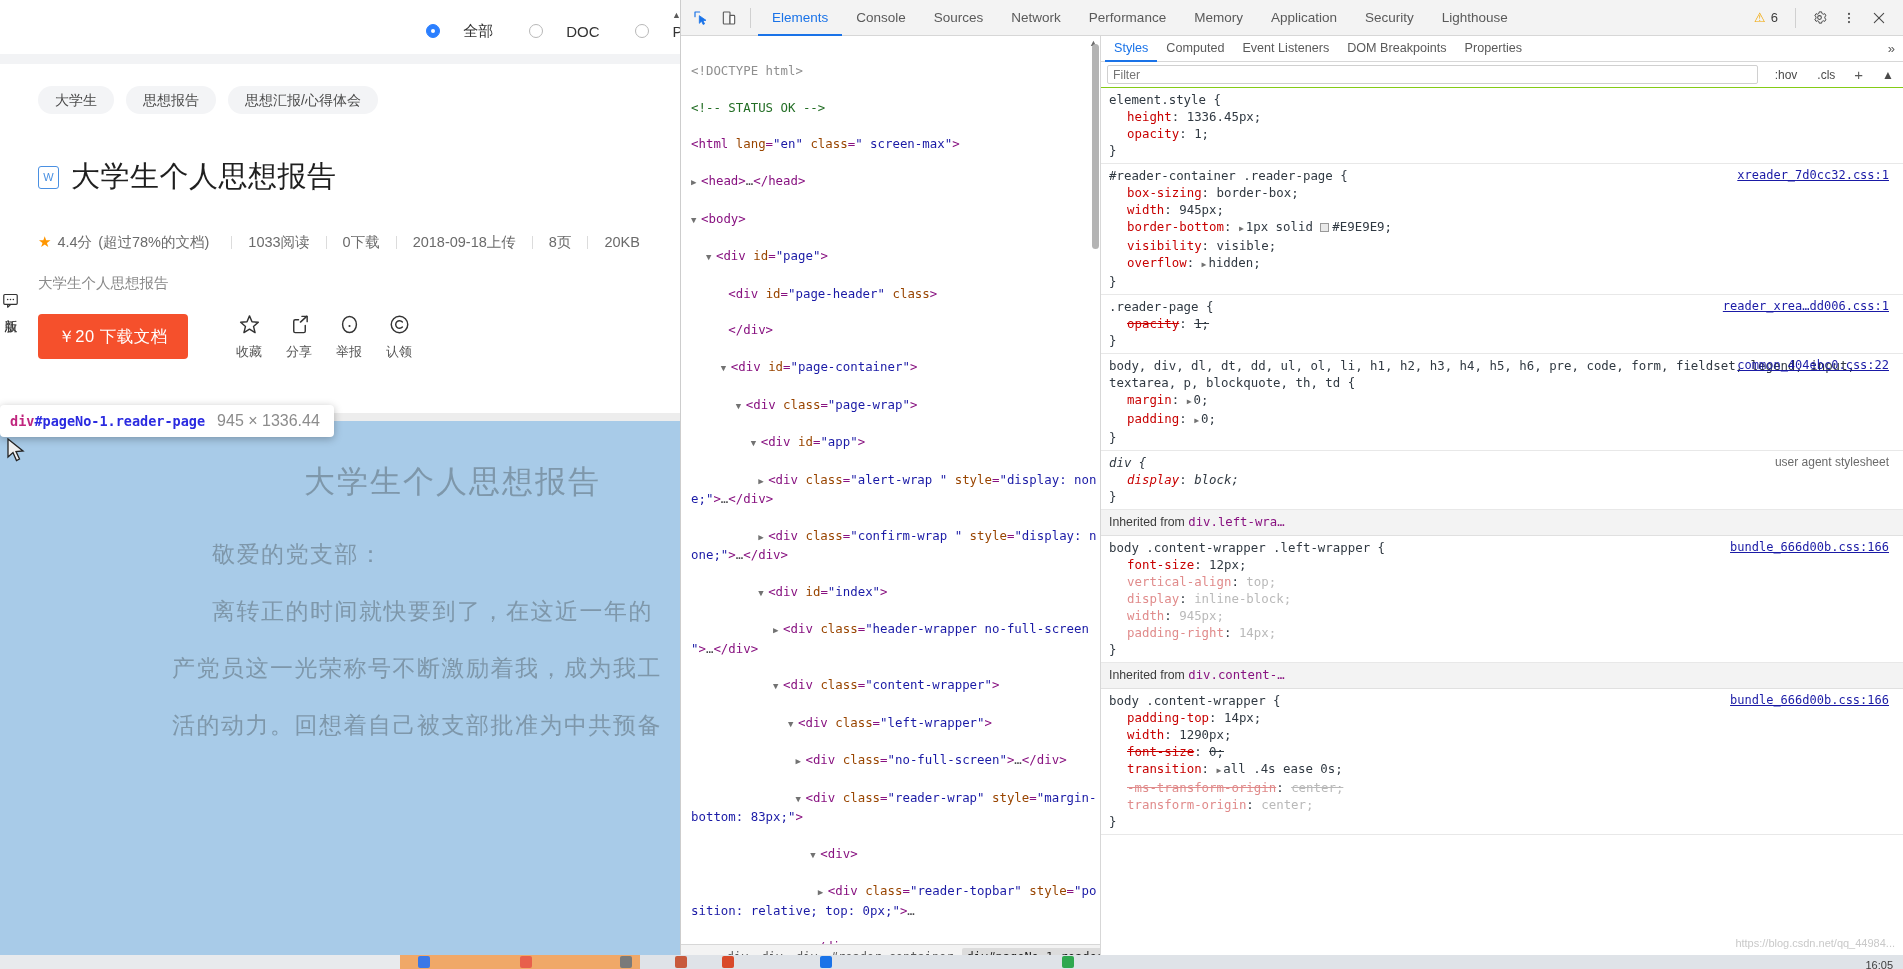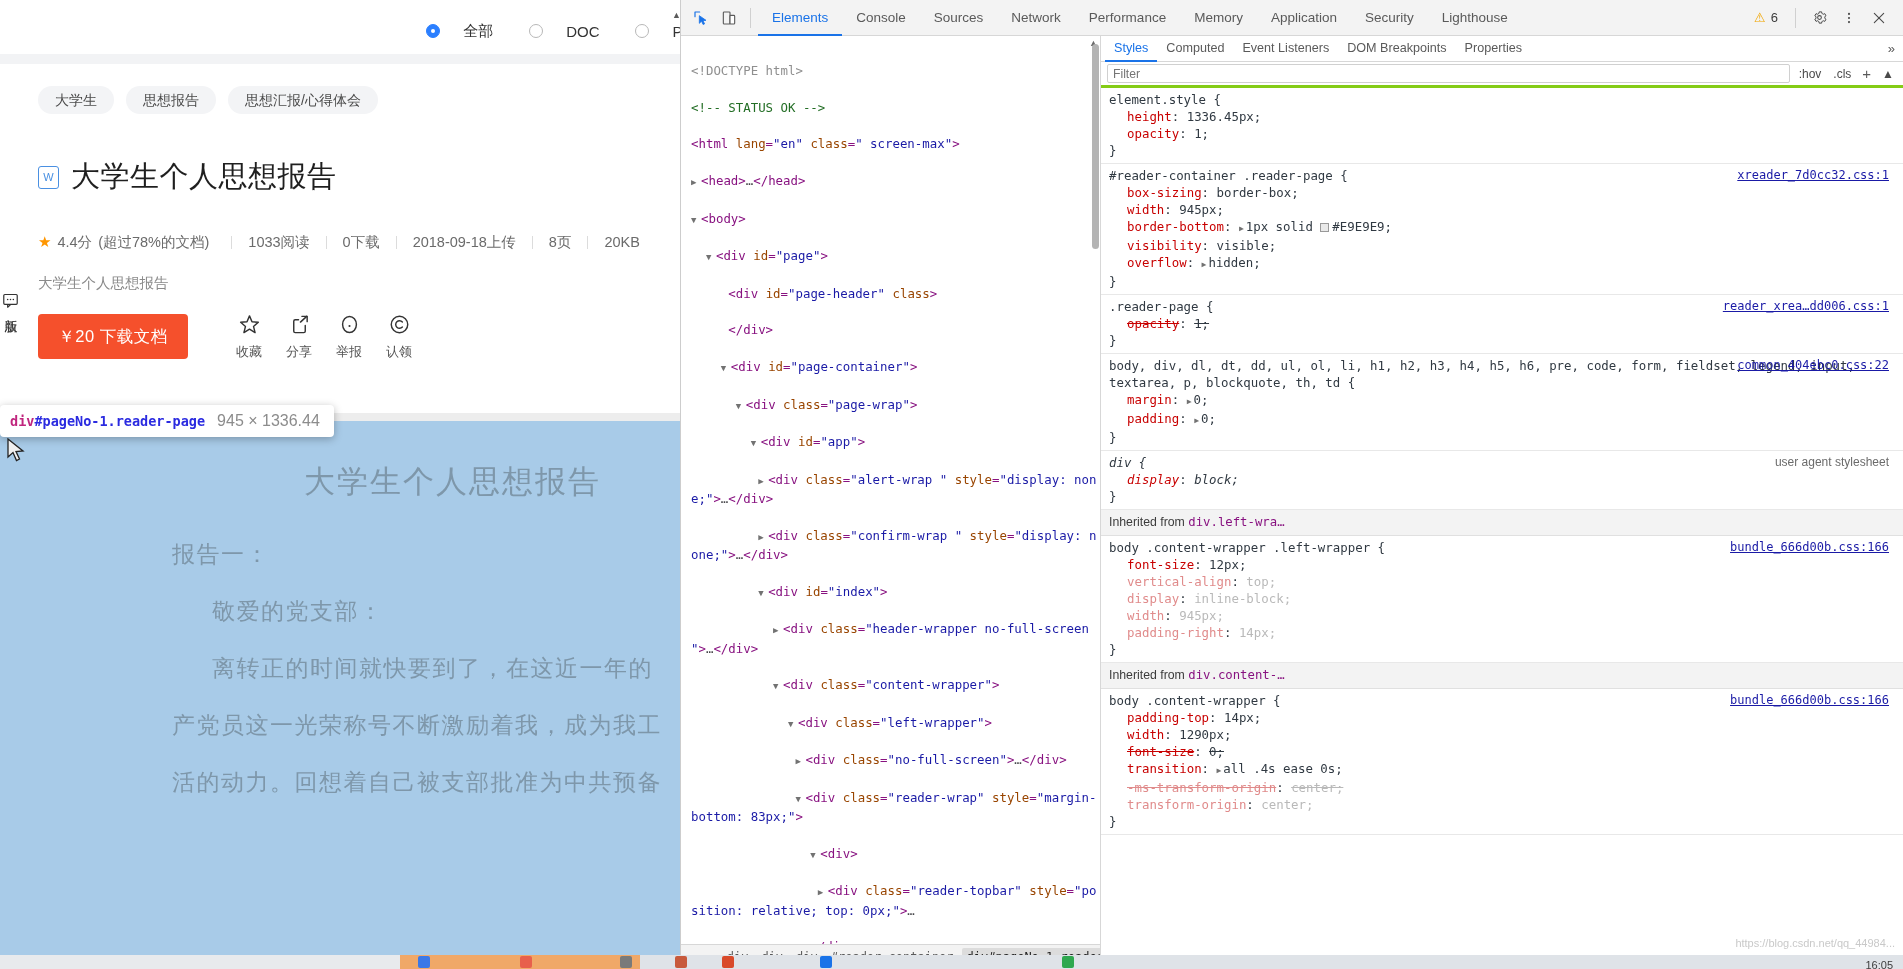--- a/index.html
+++ b/index.html
@@ -207,21 +207,21 @@
   }
   .st-tab {
     padding: 0 9px; height: 26px; line-height: 25px;
     font-size: 12.6px; color: #5a5a5a; cursor: pointer; white-space: nowrap;
   }
   .st-tab.active { color: #1a73e8; box-shadow: inset 0 -2px 0 #1a73e8; }
   .st-more { margin-left: auto; padding: 0 8px; color: #5a5a5a; font-size: 13px; cursor: pointer; }
 
   .filter-row {
     height: 26px; display: flex; align-items: center;
-    border-bottom: 3px solid #84cc16; padding: 0 6px; gap: 6px;
+    border-bottom: 1px solid #84cc16; padding: 0 6px; gap: 14px;
   }
   .filter-input {
     flex: 1; height: 19px; border: 1px solid #d0d0d0; border-radius: 2px;
     font-size: 12.2px; padding: 0 5px; color: #9a9a9a; background: #fff;
     outline: none; font-family: "Liberation Sans", sans-serif;
   }
   .filter-btn { font-size: 12px; color: #4a4a4a; padding: 0 3px; cursor: pointer; }
   .filter-plus { font-size: 15px; color: #5a5a5a; cursor: pointer; padding: 0 2px; }
 
   .rules {
@@ -393,21 +393,20 @@
         <circle cx="16" cy="10.5" r="1.1" fill="#333" stroke="none"></circle>
       </svg>
       <span class="fb-txt">新版</span>
     </div>
 
     <div class="reader-shadow"></div>
 
     <div class="reader-page-preview">
       <div class="rp-inner">
         <div class="rp-title">大学生个人思想报告</div>
-        <div class="rp-line rp-indent1">报告一：</div>
         <div class="rp-line rp-indent2">敬爱的党支部：</div>
         <div class="rp-line rp-indent2">离转正的时间就快要到了，在这近一年的</div>
         <div class="rp-line rp-indent1">产党员这一光荣称号不断激励着我，成为我工</div>
         <div class="rp-line rp-indent1">活的动力。回想着自己被支部批准为中共预备</div>
       </div>
     </div>
 
     <div class="inspect-tooltip">
       <span><span class="tt-tag">div</span><span class="tt-id">#pageNo-1.reader-page</span></span>
       <span class="tt-dims">945 × 1336.44</span>

